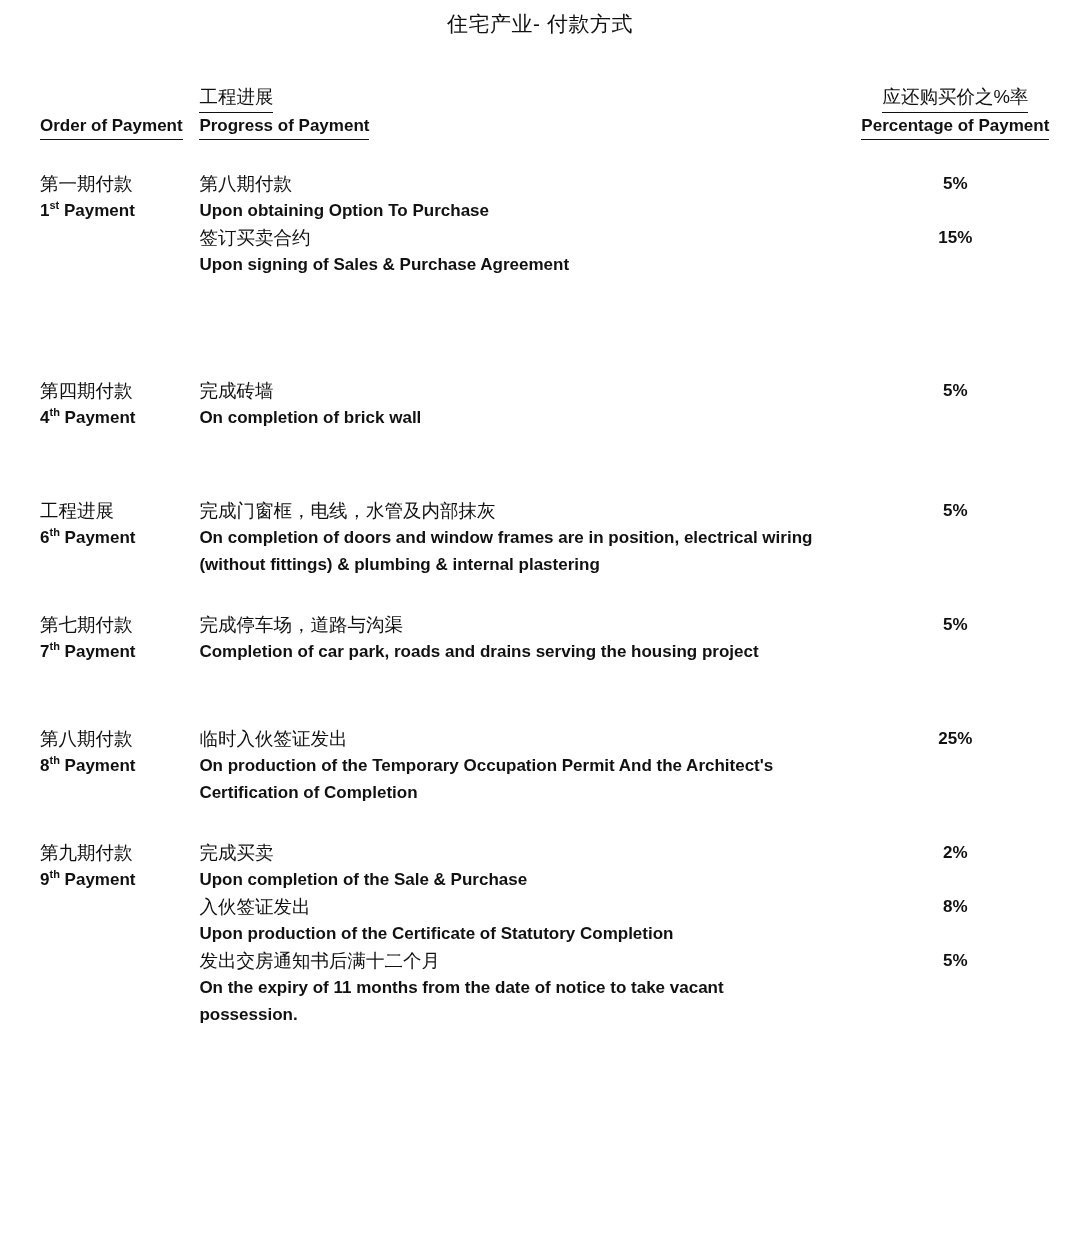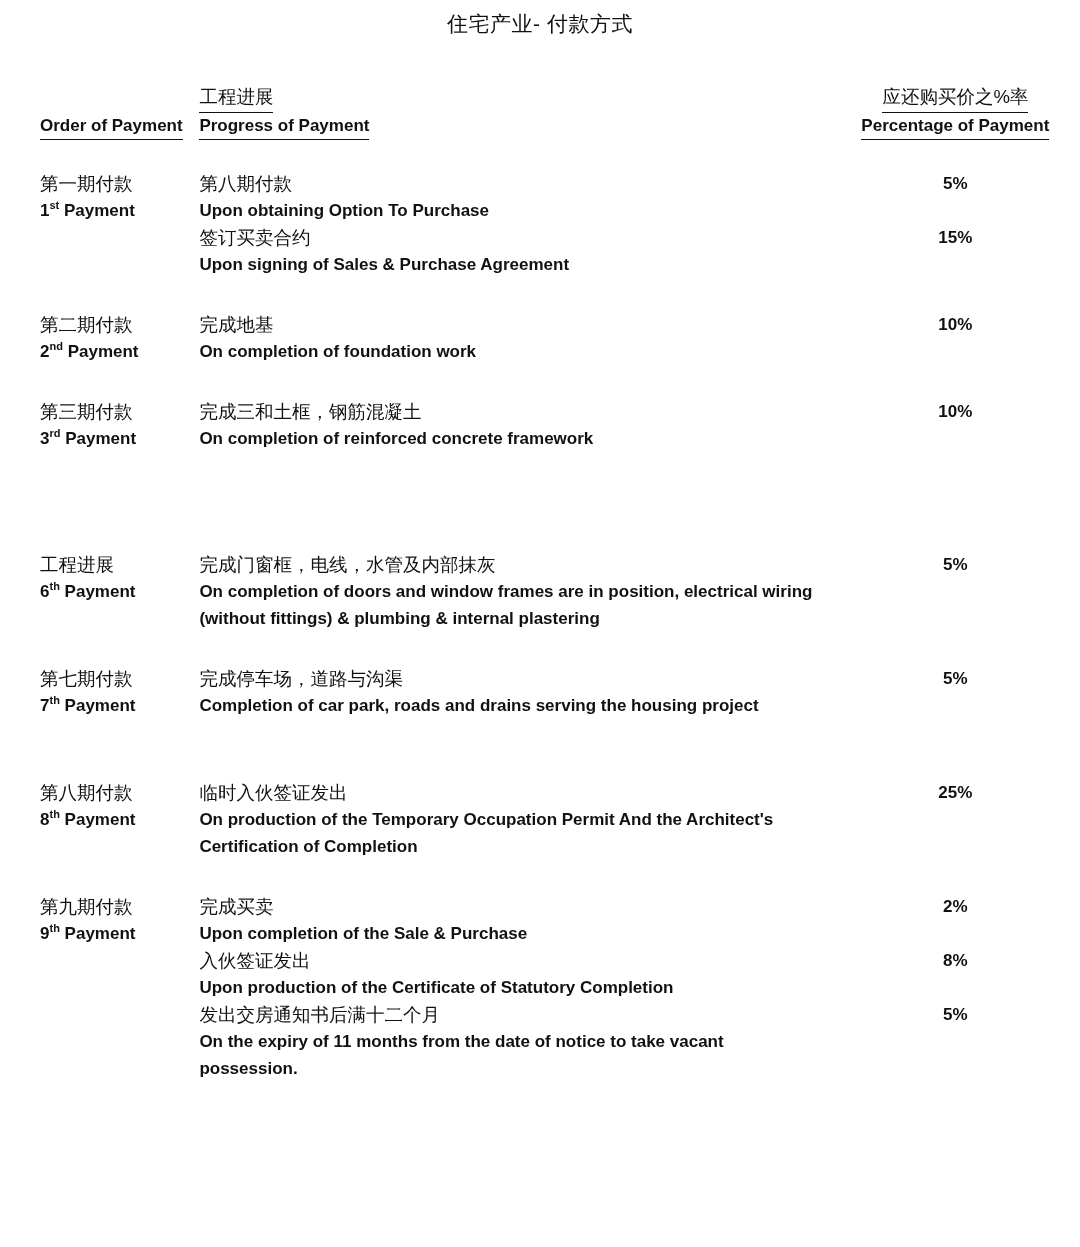--- a/index.html
+++ b/index.html
@@ -214,57 +214,41 @@
           <td class="pct-cell">
             <span class="pct-item">5%</span>
             <span class="pct-spacer">0%</span>
             <span class="pct-item">15%</span>
             <span class="pct-spacer">0%</span>
           </td>
         </tr>
         <tr class="gap">
           <td colspan="3"></td>
         </tr>
-        <tr class="row">
-          <td class="order-cell">
-            <span class="order-cn">第二期付款</span>
-            <span class="order-en"><span>2</span><sup>nd</sup><span> Payment</span></span>
-          </td>
-          <td class="prog-cell">
-            <span class="prog-item">
-              <span class="prog-cn">完成地基</span>
-              <span class="prog-en">On completion of foundation work</span>
-            </span>
-          </td>
-          <td class="pct-cell">
-            <span class="pct-item">10%</span>
-            <span class="pct-spacer">0%</span>
-          </td>
-        </tr>
-        <tr class="gap">
-          <td colspan="3"></td>
-        </tr>
-        <tr class="row">
-          <td class="order-cell">
-            <span class="order-cn">第三期付款</span>
-            <span class="order-en"><span>3</span><sup>rd</sup><span> Payment</span></span>
-          </td>
-          <td class="prog-cell">
-            <span class="prog-item">
-              <span class="prog-cn">完成三和土框，钢筋混凝土</span>
-              <span class="prog-en">On completion of reinforced concrete framework</span>
-            </span>
-          </td>
-          <td class="pct-cell">
-            <span class="pct-item">10%</span>
-            <span class="pct-spacer">0%</span>
-          </td>
-        </tr>
-        <tr class="gap">
-          <td colspan="3"></td>
+        <tr class="gap">
+          <td colspan="3"></td>
+        </tr>
+        <tr class="gap">
+          <td colspan="3"></td>
+        </tr>
+        <tr class="row">
+          <td class="order-cell">
+            <span class="order-cn">第四期付款</span>
+            <span class="order-en"><span>4</span><sup>th</sup><span> Payment</span></span>
+          </td>
+          <td class="prog-cell">
+            <span class="prog-item">
+              <span class="prog-cn">完成砖墙</span>
+              <span class="prog-en">On completion of brick wall</span>
+            </span>
+          </td>
+          <td class="pct-cell">
+            <span class="pct-item">5%</span>
+            <span class="pct-spacer">0%</span>
+          </td>
         </tr>
         <tr class="gap">
           <td colspan="3"></td>
         </tr>
         <tr class="gap">
           <td colspan="3"></td>
         </tr>
         <tr class="row">
           <td class="order-cell">
             <span class="order-cn">工程进展</span>

